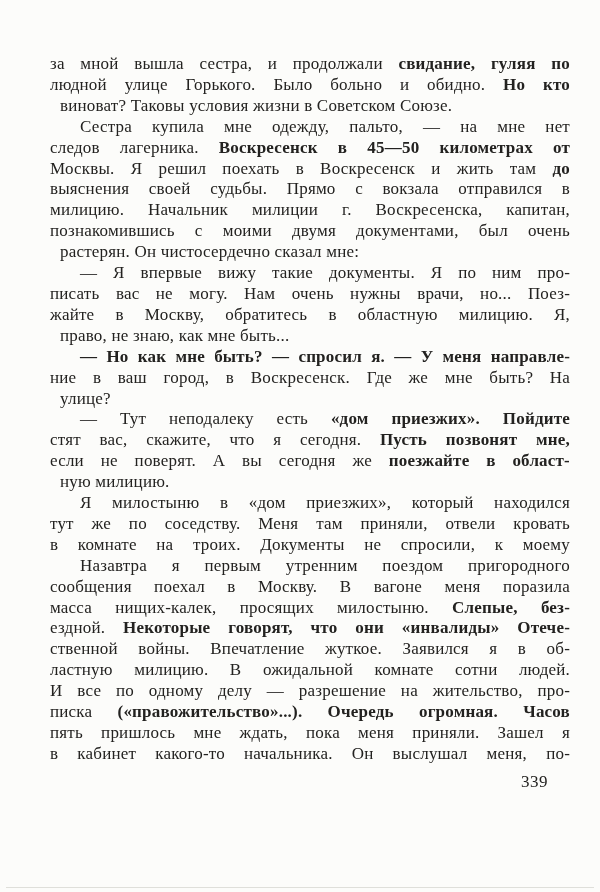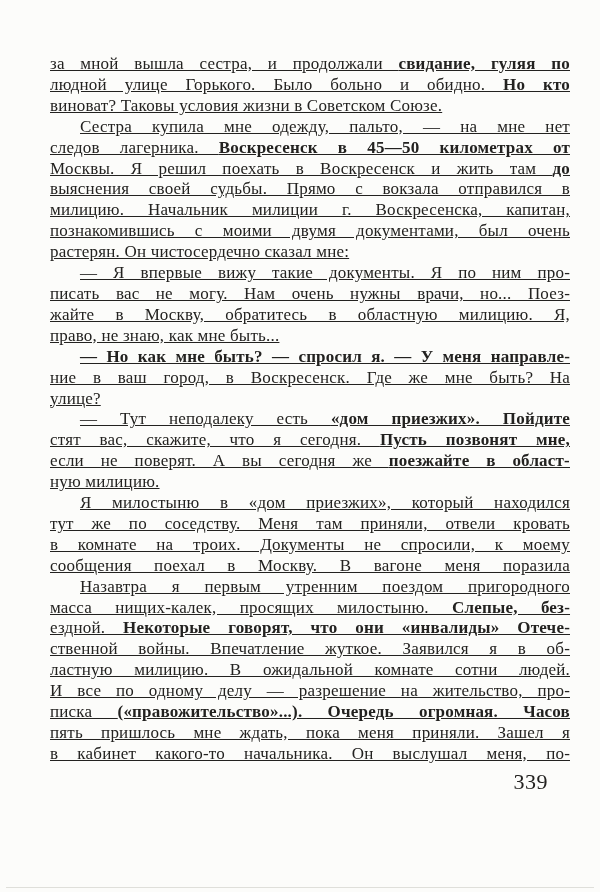--- a/index.html
+++ b/index.html
@@ -23,35 +23,35 @@
     left:50px;top:54px;width:520px;
     color:var(--ink);
     font-size:17px;
     line-height:20.9px;
     letter-spacing:0.2px;
   }
   .line{
     text-align:justify;
     text-align-last:justify;
     white-space:normal;
-    text-decoration:underline;
   }
   .line.last{
     text-align:right;
     text-align-last:left;
+    margin-left:10px;
   }
   .line.indent{
     text-indent:30px;
   }
   .bold{
     font-weight:700;
   }
   .page-number{
     color:var(--ink);
-    font-size:22px;
+    font-size:17px;
     text-align:right;
     padding-right:22px;
     margin-top:7px;
     letter-spacing:0.5px;
   }
   .scan-artifact-line{
     position:absolute;
     left:6px;right:6px;bottom:4px;
     height:1px;
     background:#d7d7d2;
@@ -81,22 +81,22 @@
       <div class="line indent"><span class="bold">— Но как мне быть? — спросил я. — У меня направле-</span></div>
       <div class="line"><span>ние в ваш город, в Воскресенск. Где же мне быть? На</span></div>
       <div class="line last"><span>улице?</span></div>
       <div class="line indent"><span>— Тут неподалеку есть </span><span class="bold">«дом приезжих». Пойдите</span></div>
       <div class="line"><span>стят вас, скажите, что я сегодня. </span><span class="bold">Пусть позвонят мне,</span></div>
       <div class="line"><span>если не поверят. А вы сегодня же </span><span class="bold">поезжайте в област-</span></div>
       <div class="line last"><span>ную милицию.</span></div>
       <div class="line indent"><span>Я милостыню в «дом приезжих», который находился</span></div>
       <div class="line"><span>тут же по соседству. Меня там приняли, отвели кровать</span></div>
       <div class="line"><span>в комнате на троих. Документы не спросили, к моему</span></div>
+      <div class="line indent"><span>Назавтра я первым утренним поездом пригородного</span></div>
       <div class="line"><span>сообщения поехал в Москву. В вагоне меня поразила</span></div>
-      <div class="line indent"><span>Назавтра я первым утренним поездом пригородного</span></div>
       <div class="line"><span>масса нищих-калек, просящих милостыню. </span><span class="bold">Слепые, без-</span></div>
       <div class="line"><span>ездной. </span><span class="bold">Некоторые говорят, что они «инвалиды» Отече-</span></div>
       <div class="line"><span>ственной войны. Впечатление жуткое. Заявился я в об-</span></div>
       <div class="line"><span>ластную милицию. В ожидальной комнате сотни людей.</span></div>
       <div class="line"><span>И все по одному делу — разрешение на жительство, про-</span></div>
       <div class="line"><span>писка </span><span class="bold">(«правожительство»...). Очередь огромная. Часов</span></div>
       <div class="line"><span>пять пришлось мне ждать, пока меня приняли. Зашел я</span></div>
       <div class="line"><span>в кабинет какого-то начальника. Он выслушал меня, по-</span></div>
       <div class="page-number">339</div>
   </div>

